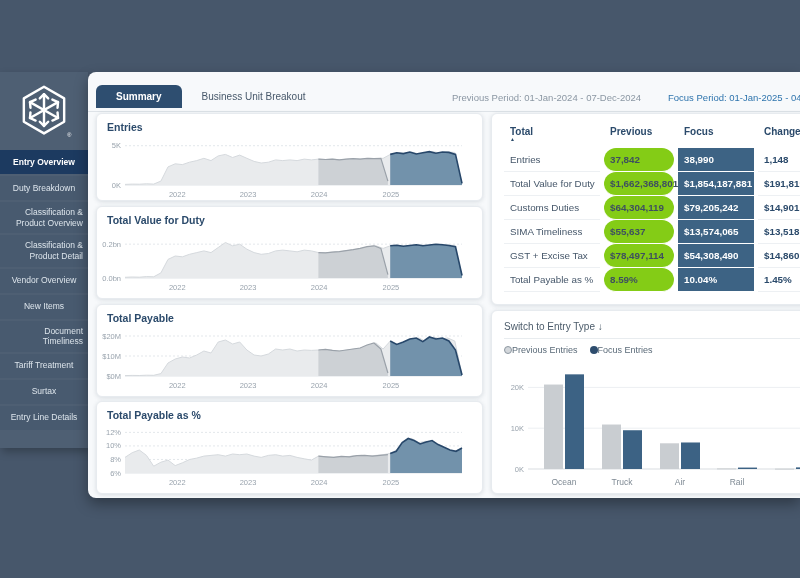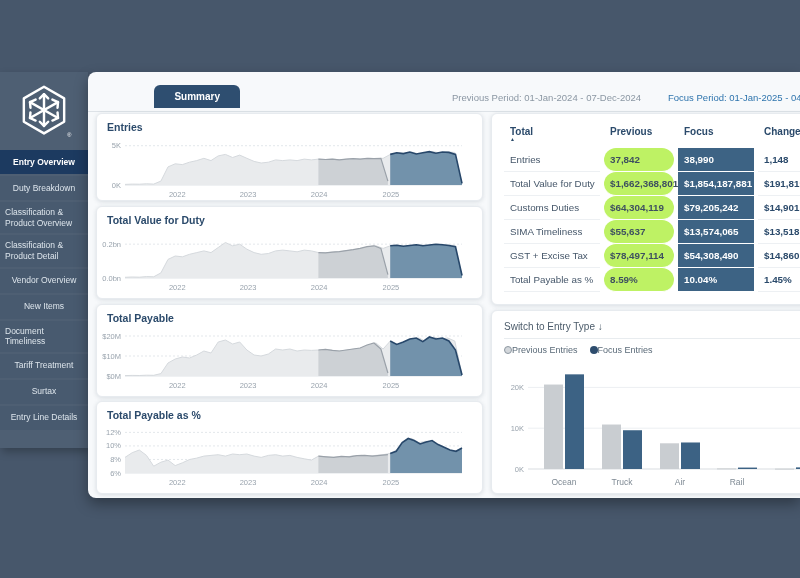--- a/index.html
+++ b/index.html
@@ -4,29 +4,29 @@
 <style>
   html,body{margin:0;padding:0;}
   body{font-family:"Liberation Sans",sans-serif;}
   #canvas{position:relative;width:800px;height:578px;background:#47576b;overflow:hidden;}
 
   
   #sidebar{position:absolute;left:0;top:72px;width:88px;height:376px;background:#4e5f73;
            box-shadow:2px 4px 8px rgba(0,0,0,0.25);}
   #logo-wrap{height:78px;display:flex;align-items:center;justify-content:center;}
   #nav{display:flex;flex-direction:column;}
-  .nav-item{background:#485a6f;color:#dde5ec;font-size:8.5px;line-height:1.25;text-align:left;
+  .nav-item{background:#485a6f;color:#dde5ec;font-size:8.5px;line-height:1.25;text-align:right;
             padding:5px 5px;min-height:14px;display:flex;align-items:center;justify-content:center;
             margin-bottom:2px;cursor:pointer;}
   .nav-item.active{background:#1c3a60;color:#ffffff;font-weight:700;}
 
   
   #panel{position:absolute;left:88px;top:72px;width:712px;height:426px;background:#f7f9fb;
          border-radius:8px 0 0 8px;overflow:hidden;box-shadow:0 6px 14px rgba(0,0,0,0.35);}
-  #tabbar{position:absolute;left:8px;top:13px;display:flex;align-items:flex-end;flex-direction:column;}
+  #tabbar{position:absolute;left:8px;top:13px;display:flex;align-items:flex-end;}
   .tab{font-size:10px;padding:6px 20px;border-radius:6px 6px 0 0;color:#47586a;cursor:pointer;white-space:nowrap;}
   .tab.active{background:#2e4e70;color:#fff;font-weight:700;}
   #tab-underline{position:absolute;left:0;top:39px;width:100%;height:1px;background:#dde2e7;}
   .period{position:absolute;top:20px;font-size:9.5px;white-space:nowrap;}
   #prev-period{left:364px;color:#8b97a3;}
   #focus-period{left:580px;color:#2e74ad;}
 
   
   .card{position:absolute;background:#ffffff;border:1px solid #e7ebef;border-radius:6px;
         box-shadow:0 1px 4px rgba(40,60,80,0.15);box-sizing:border-box;}
@@ -34,21 +34,21 @@
   .chart-card{left:8px;width:387px;}
   svg text.tick{font-size:7.5px;fill:#99a3ad;}
   svg text.cat{font-size:8.5px;fill:#7f8a94;}
 
   
   #table-card{left:403px;top:41px;width:330px;height:192px;padding:8px 0 6px 12px;}
   .trow,.thead{display:grid;grid-template-columns:96px 70px 76px 62px;column-gap:4px;}
   .th{color:#2b4a6b;font-weight:700;font-size:10px;padding:4px 6px 7px;}
   .th .sort{display:block;font-size:5px;line-height:4px;color:#2b4a6b;}
   .tcell{font-size:9.8px;padding:6px 6px;color:#46576a;border-bottom:1px solid #edf0f3;white-space:nowrap;}
-  .c-prev{background:#bef264;color:#3e4f60;font-weight:700;border-bottom:1px solid #ffffff;border-radius:12px;}
+  .c-prev{background:#84cc16;color:#3e4f60;font-weight:700;border-bottom:1px solid #ffffff;border-radius:12px;}
   .c-focus{background:#3d6384;color:#ffffff;font-weight:700;border-bottom:1px solid #ffffff;}
   .c-change{color:#2b4a6b;font-weight:700;}
 
   
   #bar-card{left:403px;top:238px;width:330px;height:184px;padding:8px 12px 4px;}
   #bar-title{font-size:10px;color:#4b5b6a;padding:2px 0 6px;border-bottom:1px solid #e8ecef;cursor:pointer;}
   #bar-legend{display:flex;gap:12px;align-items:center;padding:6px 0 2px;}
   .leg{display:flex;align-items:center;gap:0;font-size:9px;color:#5a6a78;cursor:pointer;}
   .dot{width:8px;height:8px;border-radius:50%;}
   .dot-prev{background:#d3d7db;border:1px solid #8d97a1;box-sizing:border-box;}

